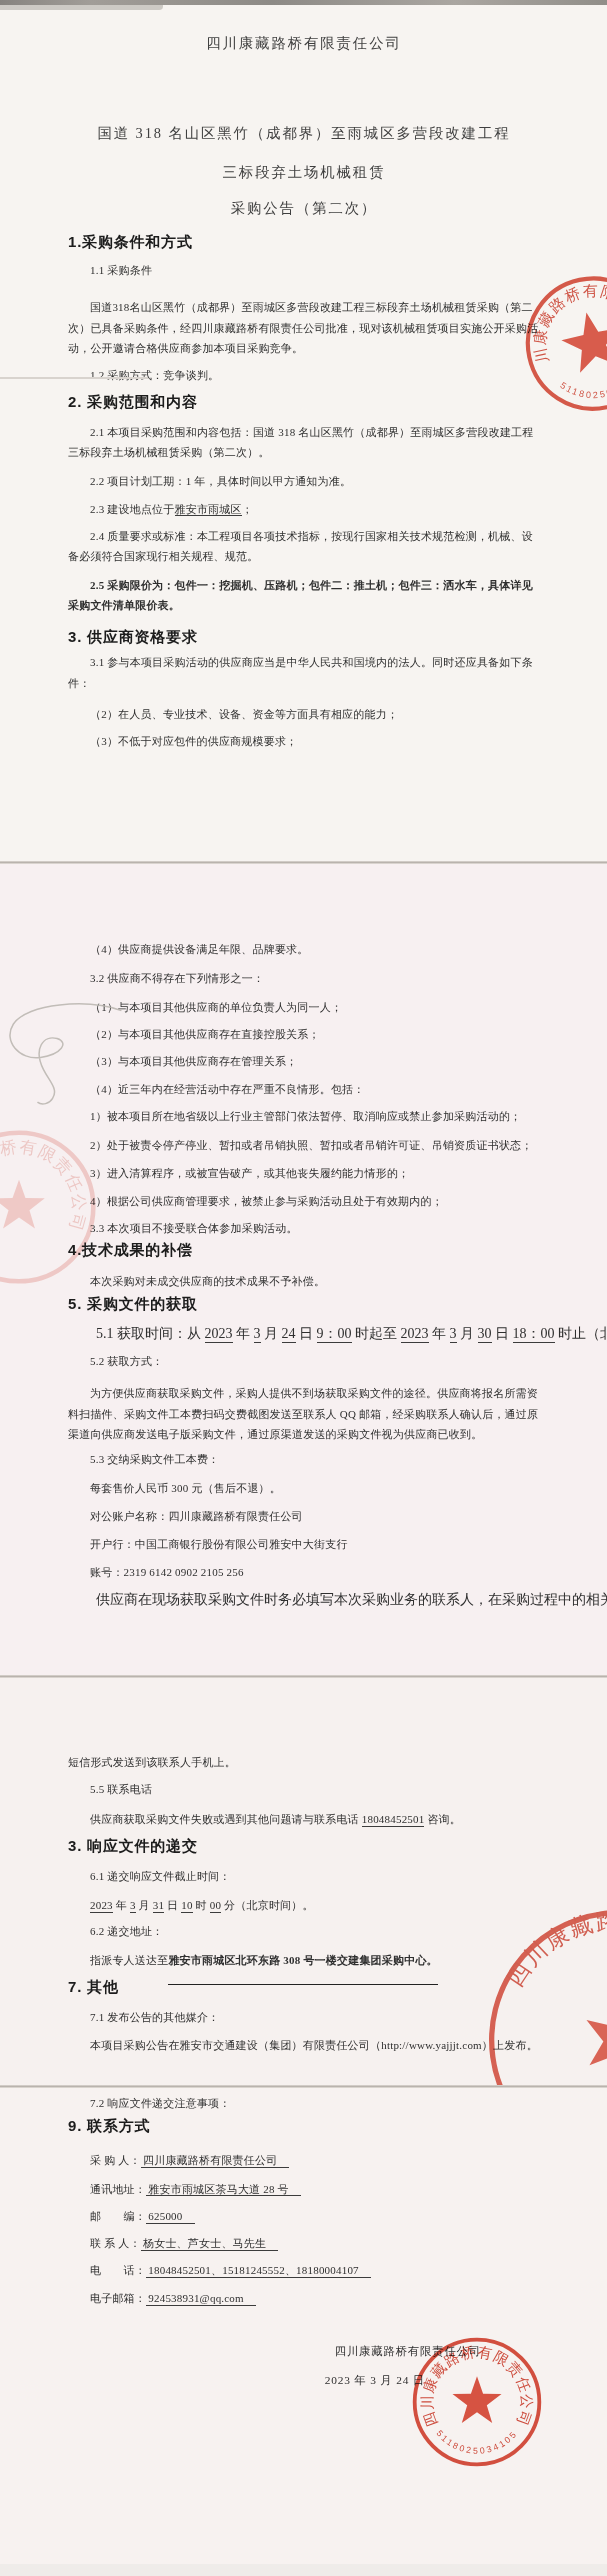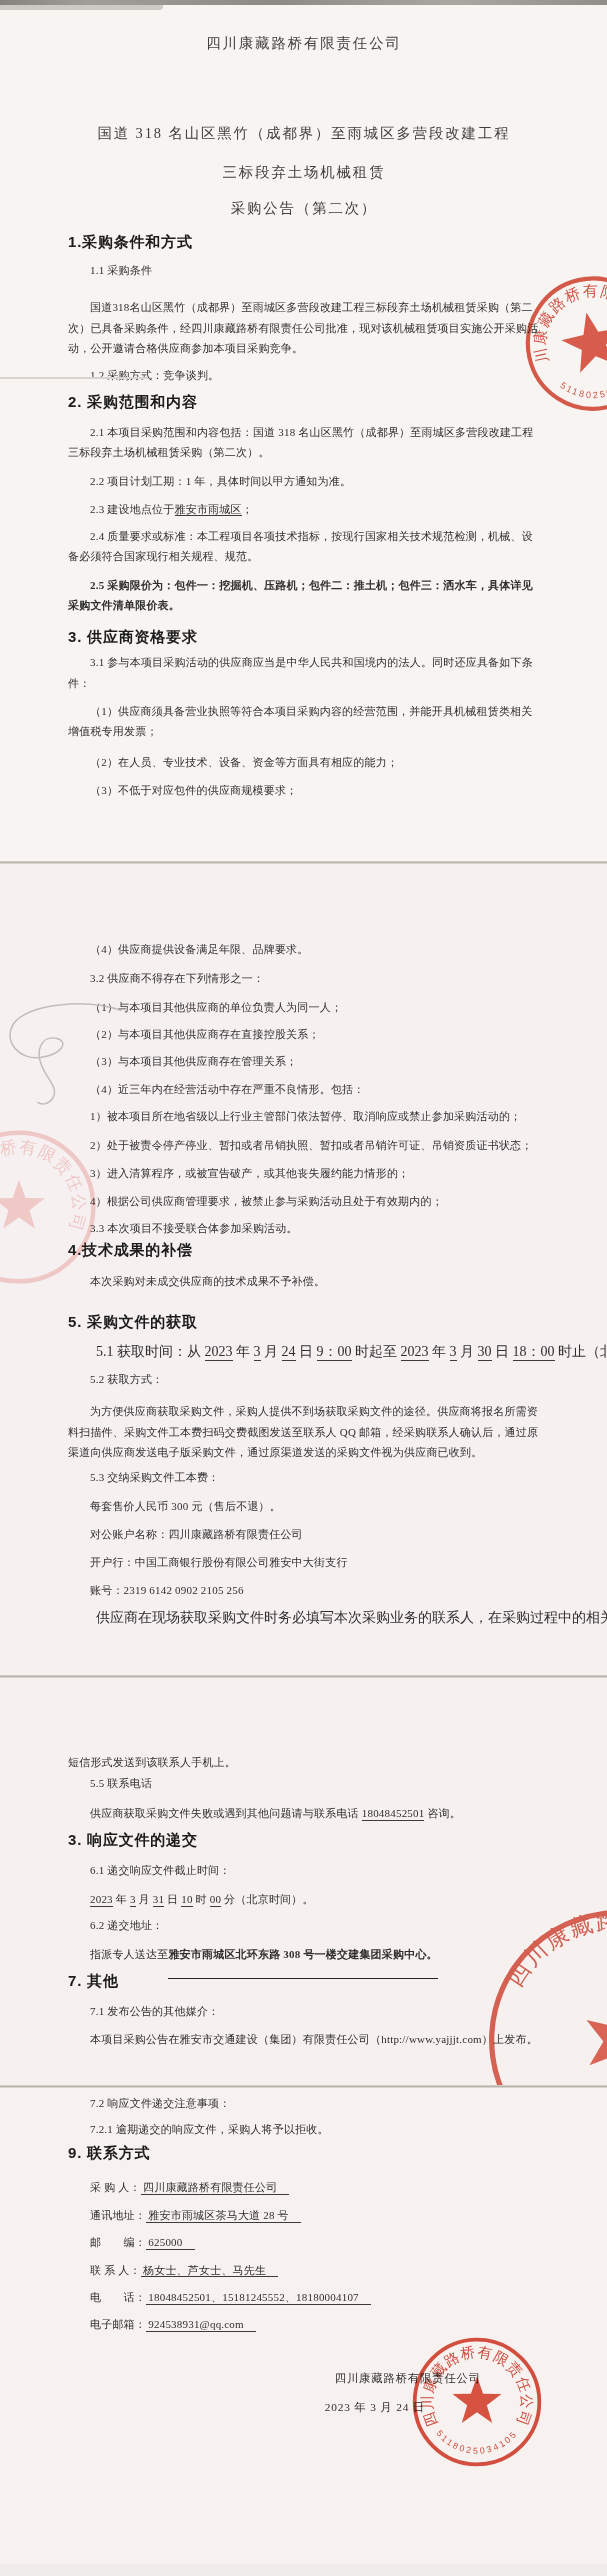--- a/index.html
+++ b/index.html
@@ -51,21 +51,20 @@
 
       <div class="h" style="margin-top:6.8px">2. 采购范围和内容</div>
       <div class="b" style="margin-top:10px">2.1 本项目采购范围和内容包括：国道 318 名山区黑竹（成都界）至雨城区多营段改建工程三标段弃土场机械租赁采购（第二次）。</div>
       <div class="b" style="margin-top:7.6px">2.2 项目计划工期：1 年，具体时间以甲方通知为准。</div>
       <div class="b" style="margin-top:7.6px"><span>2.3 建设地点位于</span><span class="u">雅安市雨城区</span><span>；</span></div>
       <div class="b" style="margin-top:6.8px">2.4 质量要求或标准：本工程项目各项技术指标，按现行国家相关技术规范检测，机械、设备必须符合国家现行相关规程、规范。</div>
       <div class="b bd" style="margin-top:7.6px">2.5 采购限价为：包件一：挖掘机、压路机；包件二：推土机；包件三：洒水车，具体详见采购文件清单限价表。</div>
 
       <div class="h" style="margin-top:11.4px">3. 供应商资格要求</div>
       <div class="b" style="margin-top:5.3px">3.1 参与本项目采购活动的供应商应当是中华人民共和国境内的法人。同时还应具备如下条件：</div>
-      <div class="b" style="margin-top:7.6px">（1）供应商须具备营业执照等符合本项目采购内容的经营范围，并能开具机械租赁类相关增值税专用发票；</div>
       <div class="b" style="margin-top:10.6px">（2）在人员、专业技术、设备、资金等方面具有相应的能力；</div>
       <div class="b" style="margin-top:6.8px">（3）不低于对应包件的供应商规模要求；</div>
     </div>
 
     <svg class="stamp" style="left:514px;top:267px;opacity:.85;transform:rotate(-12deg)" width="167" height="159" viewBox="0 0 220 210">
       <circle cx="105" cy="100" r="86" fill="none" stroke="#d5402e" stroke-width="5.5"></circle>
       <path d="M105,58 L115,86.3 L144.9,87 L121.2,105.3 L129.7,134 L105,117 L80.3,134 L88.8,105.3 L65.1,87 L95,86.3 Z" fill="#da4431"></path>
       <defs>
         <path id="ring1" d="M45.8,121.5 A63,63 0 1 1 164.2,121.5"></path>
         <path id="code1" d="M46,141.3 A72,72 0 0 0 164,141.3"></path>
@@ -87,21 +86,21 @@
       <div class="b" style="margin-top:6.8px">（4）近三年内在经营活动中存在严重不良情形。包括：</div>
       <div class="b" style="margin-top:6.8px">1）被本项目所在地省级以上行业主管部门依法暂停、取消响应或禁止参加采购活动的；</div>
       <div class="b" style="margin-top:8.4px">2）处于被责令停产停业、暂扣或者吊销执照、暂扣或者吊销许可证、吊销资质证书状态；</div>
       <div class="b" style="margin-top:7.6px">3）进入清算程序，或被宣告破产，或其他丧失履约能力情形的；</div>
       <div class="b" style="margin-top:7.6px">4）根据公司供应商管理要求，被禁止参与采购活动且处于有效期内的；</div>
       <div class="b" style="margin-top:6.8px">3.3 本次项目不接受联合体参加采购活动。</div>
 
       <div class="h" style="margin-top:0.8px">4.技术成果的补偿</div>
       <div class="b" style="margin-top:11.4px">本次采购对未成交供应商的技术成果不予补偿。</div>
 
-      <div class="h" style="margin-top:20px">5. 采购文件的获取</div>
+      <div class="h" style="margin-top:2px">5. 采购文件的获取</div>
       <div class="b nowrap" style="margin-top:10.6px"><span>5.1 获取时间：从 </span><span class="u">2023</span><span> 年 </span><span class="u">3</span><span> 月 </span><span class="u">24</span><span> 日 </span><span class="u">9：00</span><span> 时起至 </span><span class="u">2023</span><span> 年 </span><span class="u">3</span><span> 月 </span><span class="u">30</span><span> 日 </span><span class="u">18：00</span><span> 时止（北京时间）</span></div>
       <div class="b" style="margin-top:6px">5.2 获取方式：</div>
       <div class="b" style="margin-top:12px;line-height:20.5px">为方便供应商获取采购文件，采购人提供不到场获取采购文件的途径。供应商将报名所需资料扫描件、采购文件工本费扫码交费截图发送至联系人 QQ 邮箱，经采购联系人确认后，通过原渠道向供应商发送电子版采购文件，通过原渠道发送的采购文件视为供应商已收到。</div>
       <div class="b" style="margin-top:4.6px">5.3 交纳采购文件工本费：</div>
       <div class="b" style="margin-top:8.4px">每套售价人民币 300 元（售后不退）。</div>
       <div class="b" style="margin-top:7.6px">对公账户名称：四川康藏路桥有限责任公司</div>
       <div class="b" style="margin-top:7.6px">开户行：中国工商银行股份有限公司雅安中大街支行</div>
       <div class="b" style="margin-top:7.6px">账号：2319 6142 0902 2105 256</div>
       <div class="b nowrap" style="margin-top:7.6px">供应商在现场获取采购文件时务必填写本次采购业务的联系人，在采购过程中的相关信息将以</div>
     </div>
@@ -118,21 +117,21 @@
         </defs>
       <text font-size="22" letter-spacing="2" fill="#cf3b2a" text-anchor="middle"><textPath href="#ring2" startOffset="50%">四川康藏路桥有限责任公司</textPath></text>
     </svg>
   </div>
 
   <div class="seam"></div>
 
   <div class="page p3">
     <div class="pad">
       <div class="b noind" style="margin-top:74px">短信形式发送到该联系人手机上。</div>
-      <div class="b" style="">5.5 联系电话</div>
+      <div class="b" style="margin-top:6px">5.5 联系电话</div>
       <div class="b" style="margin-top:10px"><span>供应商获取采购文件失败或遇到其他问题请与联系电话 </span><span class="u">18048452501</span><span> 咨询。</span></div>
 
       <div class="h" style="margin-top:6px">3. 响应文件的递交</div>
       <div class="b" style="margin-top:10.6px">6.1 递交响应文件截止时间：</div>
       <div class="b" style="margin-top:8.4px"><span class="u">2023</span><span> 年 </span><span class="u">3</span><span> 月 </span><span class="u">31</span><span> 日 </span><span class="u">10</span><span> 时 </span><span class="u">00</span><span> 分（北京时间）。</span></div>
       <div class="b" style="margin-top:6px">6.2 递交地址：</div>
       <div class="b" style="margin-top:7.6px"><span>指派专人送达至</span><span class="bu">雅安市雨城区北环东路 308 号一楼交建集团采购中心。</span></div>
 
       <div class="h" style="margin-top:6.8px">7. 其他</div>
       <div class="b" style="margin-top:10.6px">7.1 发布公告的其他媒介：</div>
@@ -147,21 +146,20 @@
         </defs>
       <text font-size="30" letter-spacing="3" fill="#cf3b2a" text-anchor="middle"><textPath href="#ring3" startOffset="50%">四川康藏路桥有限责任公司</textPath></text>
     </svg>
   </div>
 
   <div class="seam"></div>
 
   <div class="page p4">
     <div class="pad">
       <div class="b" style="margin-top:4.6px">7.2 响应文件递交注意事项：</div>
-      <div class="b" style="margin-top:6px">7.2.1 逾期递交的响应文件，采购人将予以拒收。</div>
 
       <div class="h" style="margin-top:3px">9. 联系方式</div>
       <div class="b" style="margin-top:14.4px"><span>采 购 人：</span><span class="uv">四川康藏路桥有限责任公司</span></div>
       <div class="b" style="margin-top:7.6px"><span>通讯地址：</span><span class="uv">雅安市雨城区茶马大道 28 号</span></div>
       <div class="b" style="margin-top:6.8px"><span>邮　　编：</span><span class="uv">625000</span></div>
       <div class="b" style="margin-top:6.8px"><span>联 系 人：</span><span class="uv">杨女士、芦女士、马先生</span></div>
       <div class="b" style="margin-top:6.8px"><span>电　　话：</span><span class="uv">18048452501、15181245552、18180004107</span></div>
       <div class="b" style="margin-top:6.8px"><span>电子邮箱：</span><span class="uv">924538931@qq.com</span></div>
 
       <div class="sig" style="margin-top:33px;padding-right:59px">四川康藏路桥有限责任公司</div>

